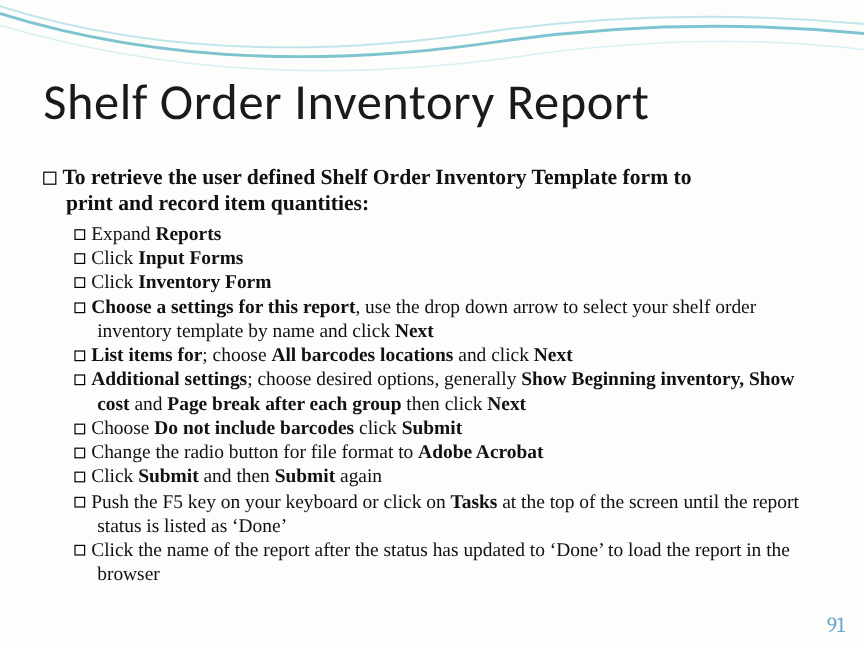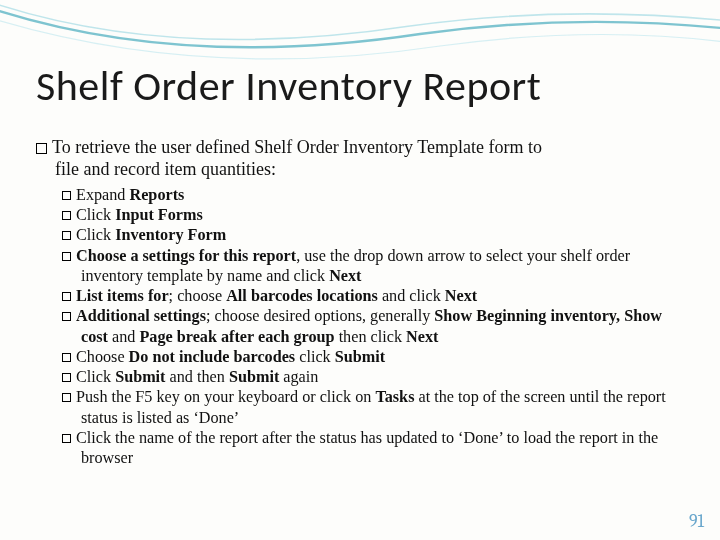--- a/index.html
+++ b/index.html
@@ -29,21 +29,21 @@
   }
   .lvl1 {
     margin-left: 0;
     margin-bottom: 2px;
   }
   .l1line {
     font-size: 18px;
     line-height: 1.22;
     color: #111;
   }
-  .l1line .b { font-weight: 400; }
+  .l1line .b { font-weight: 700; }
   .box-b {
     display: inline-block;
     width: 11px; height: 11px;
     border: 1.5px solid #000;
     margin-right: 5px;
     vertical-align: -1px;
   }
   .sublist {
     margin-left: 36px;
     margin-top: 4px;
@@ -83,31 +83,32 @@
 </svg>
 
 <div class="content">
   <h1 class="title">Shelf Order Inventory Report</h1>
 
   <div class="lvl1">
     <div class="l1line">
       <span class="box-b"></span><span class="b">To retrieve the user defined Shelf Order Inventory Template form to</span>
     </div>
     <div class="l1line" style="padding-left:19px;">
-      <span class="b">file and record item quantities:</span>
+      <span class="b">print and record item quantities:</span>
     </div>
   </div>
 
   <div class="sublist" id="sublist">
       <div class="sub"><span class="box-s"></span>Expand <span class="b">Reports</span></div>
       <div class="sub"><span class="box-s"></span>Click <span class="b">Input Forms</span></div>
       <div class="sub"><span class="box-s"></span>Click <span class="b">Inventory Form</span></div>
       <div class="sub"><span class="box-s"></span><span class="b">Choose a settings for this report</span>, use the drop down arrow to select your shelf order inventory template by name and click <span class="b">Next</span></div>
       <div class="sub"><span class="box-s"></span><span class="b">List items for</span>; choose <span class="b">All barcodes locations</span> and click  <span class="b">Next</span></div>
       <div class="sub"><span class="box-s"></span><span class="b">Additional settings</span>; choose desired options, generally <span class="b">Show Beginning inventory, Show cost</span> and <span class="b">Page break after each group</span> then click <span class="b">Next</span></div>
       <div class="sub"><span class="box-s"></span>Choose <span class="b">Do not include barcodes</span> click <span class="b">Submit</span></div>
+      <div class="sub"><span class="box-s"></span>Change the radio button for file format to <span class="b">Adobe Acrobat</span></div>
       <div class="sub"><span class="box-s"></span>Click  <span class="b">Submit</span> and then <span class="b">Submit</span> again</div>
       <div class="sub"><span class="box-s"></span>Push the F5 key on your keyboard or click on <span class="b">Tasks</span> at the top of the screen until the report status is listed as ‘Done’</div>
       <div class="sub"><span class="box-s"></span>Click the name of the report after the status has updated to ‘Done’ to load the report in the browser</div>
     </div>
 </div>
 
 <div class="pagenum">91</div>
 
 </body></html>

